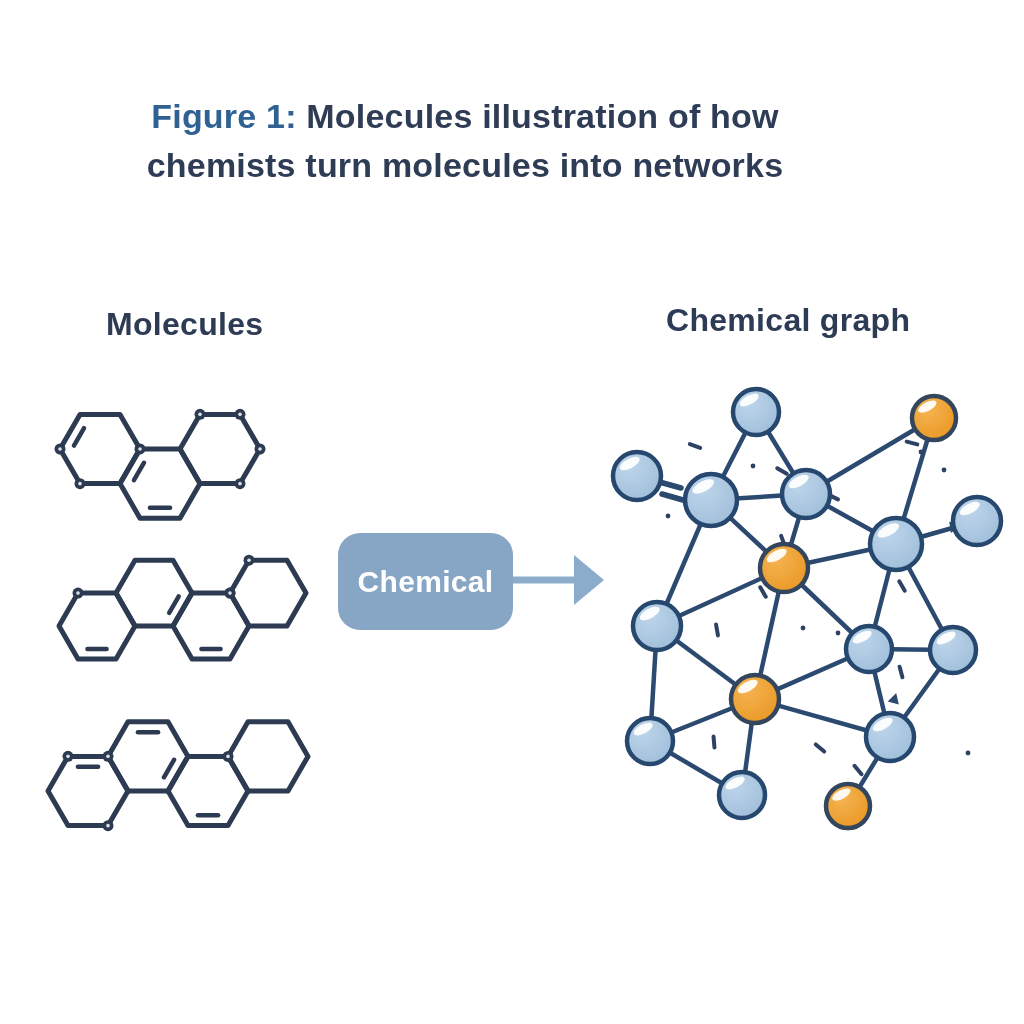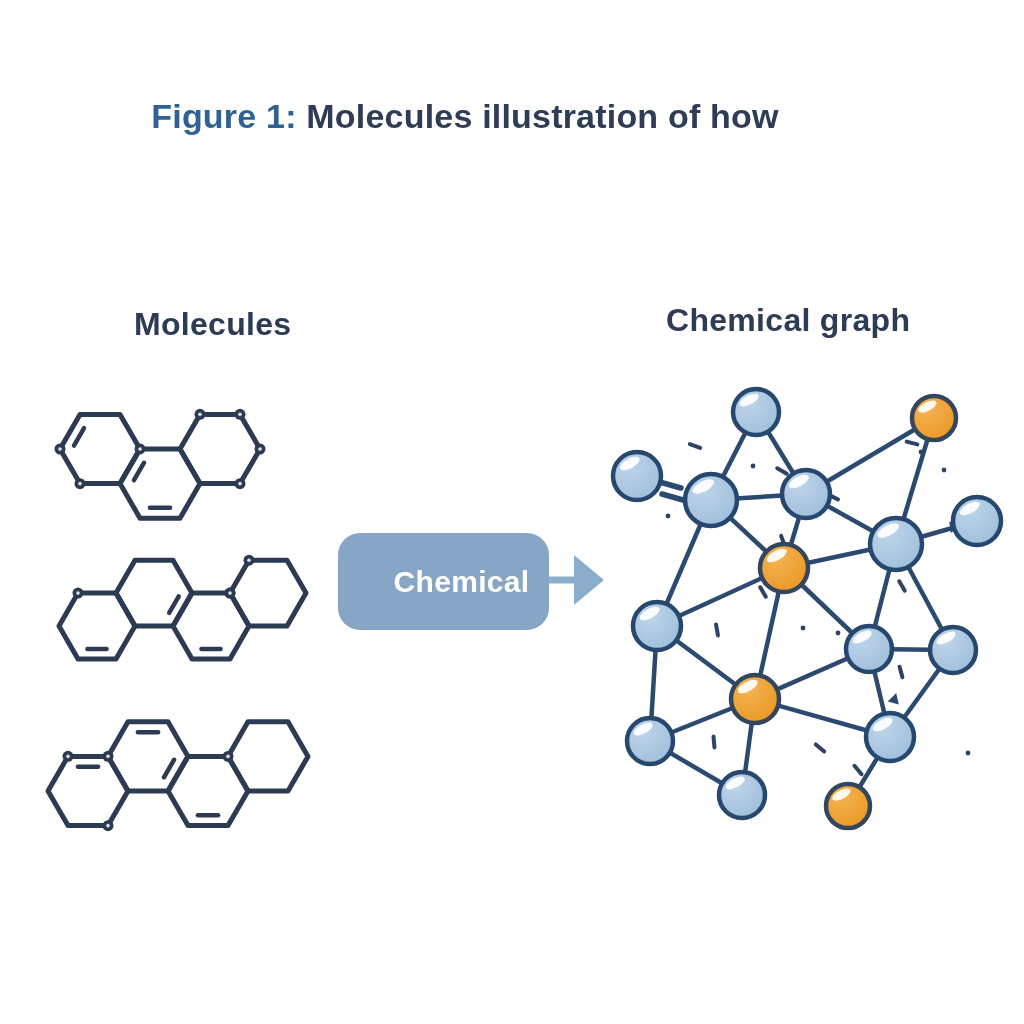--- a/index.html
+++ b/index.html
@@ -14,30 +14,29 @@
   .title{
     position:absolute;top:92px;left:60px;width:810px;text-align:center;
     font-size:34px;font-weight:bold;color:var(--title-text);line-height:49px;
     letter-spacing:.2px;
   }
   .title .fig{color:var(--title-accent);}
   .col-heading{
     position:absolute;font-size:32px;font-weight:bold;color:var(--heading);
     letter-spacing:.3px;
   }
-  #molecules-heading{left:106px;top:306px;margin-left:28px;}
+  #molecules-heading{left:106px;top:306px;}
   #graph-heading{left:666px;top:302px;}
   #art{position:absolute;left:0;top:0;}
   .transform-box{
     position:absolute;left:338px;top:533px;width:175px;height:97px;
     background:var(--box-bg);border-radius:22px;color:var(--box-text);
     font-size:30px;font-weight:bold;text-align:center;
     display:flex;flex-direction:column;justify-content:center;line-height:39px;
     letter-spacing:.3px;
-    padding-left:36px;
   }
 </style>
 </head>
 <body>
 
 <svg id="art" width="1024" height="1024" viewBox="0 0 1024 1024">
   <defs>
       <radialGradient id="bgrad" cx="35%" cy="30%" r="85%">
         <stop offset="0%" stop-color="#bdd5ea"></stop>
         <stop offset="100%" stop-color="#9dbcd9"></stop>
@@ -188,20 +187,21 @@
       <ellipse cx="882.8" cy="724.52" rx="11.040000000000001" ry="4.800000000000001" fill="#ffffff" opacity="0.92" transform="rotate(-28 882.8 724.52)"></ellipse>
       <circle cx="742" cy="795" r="23" fill="url(#bgrad)" stroke="#27486e" stroke-width="4.5"></circle>
       <ellipse cx="735.1" cy="783.04" rx="10.58" ry="4.6000000000000005" fill="#ffffff" opacity="0.92" transform="rotate(-28 735.1 783.04)"></ellipse>
       <circle cx="848" cy="806" r="22" fill="url(#ograd)" stroke="#34465e" stroke-width="4.5"></circle>
       <ellipse cx="841.4" cy="794.56" rx="10.120000000000001" ry="4.4" fill="#ffffff" opacity="0.92" transform="rotate(-28 841.4 794.56)"></ellipse>
     </g>
 </svg>
 
 <div class="title">
   <span class="fig">Figure 1:</span><span> Molecules illustration of how</span><br>
+  <span>chemists turn molecules into networks</span>
 </div>
 
 <div class="col-heading" id="molecules-heading">Molecules</div>
 
 <div class="col-heading" id="graph-heading">Chemical graph</div>
 
 <div class="transform-box">
   <span>Chemical</span>
 </div>
 

